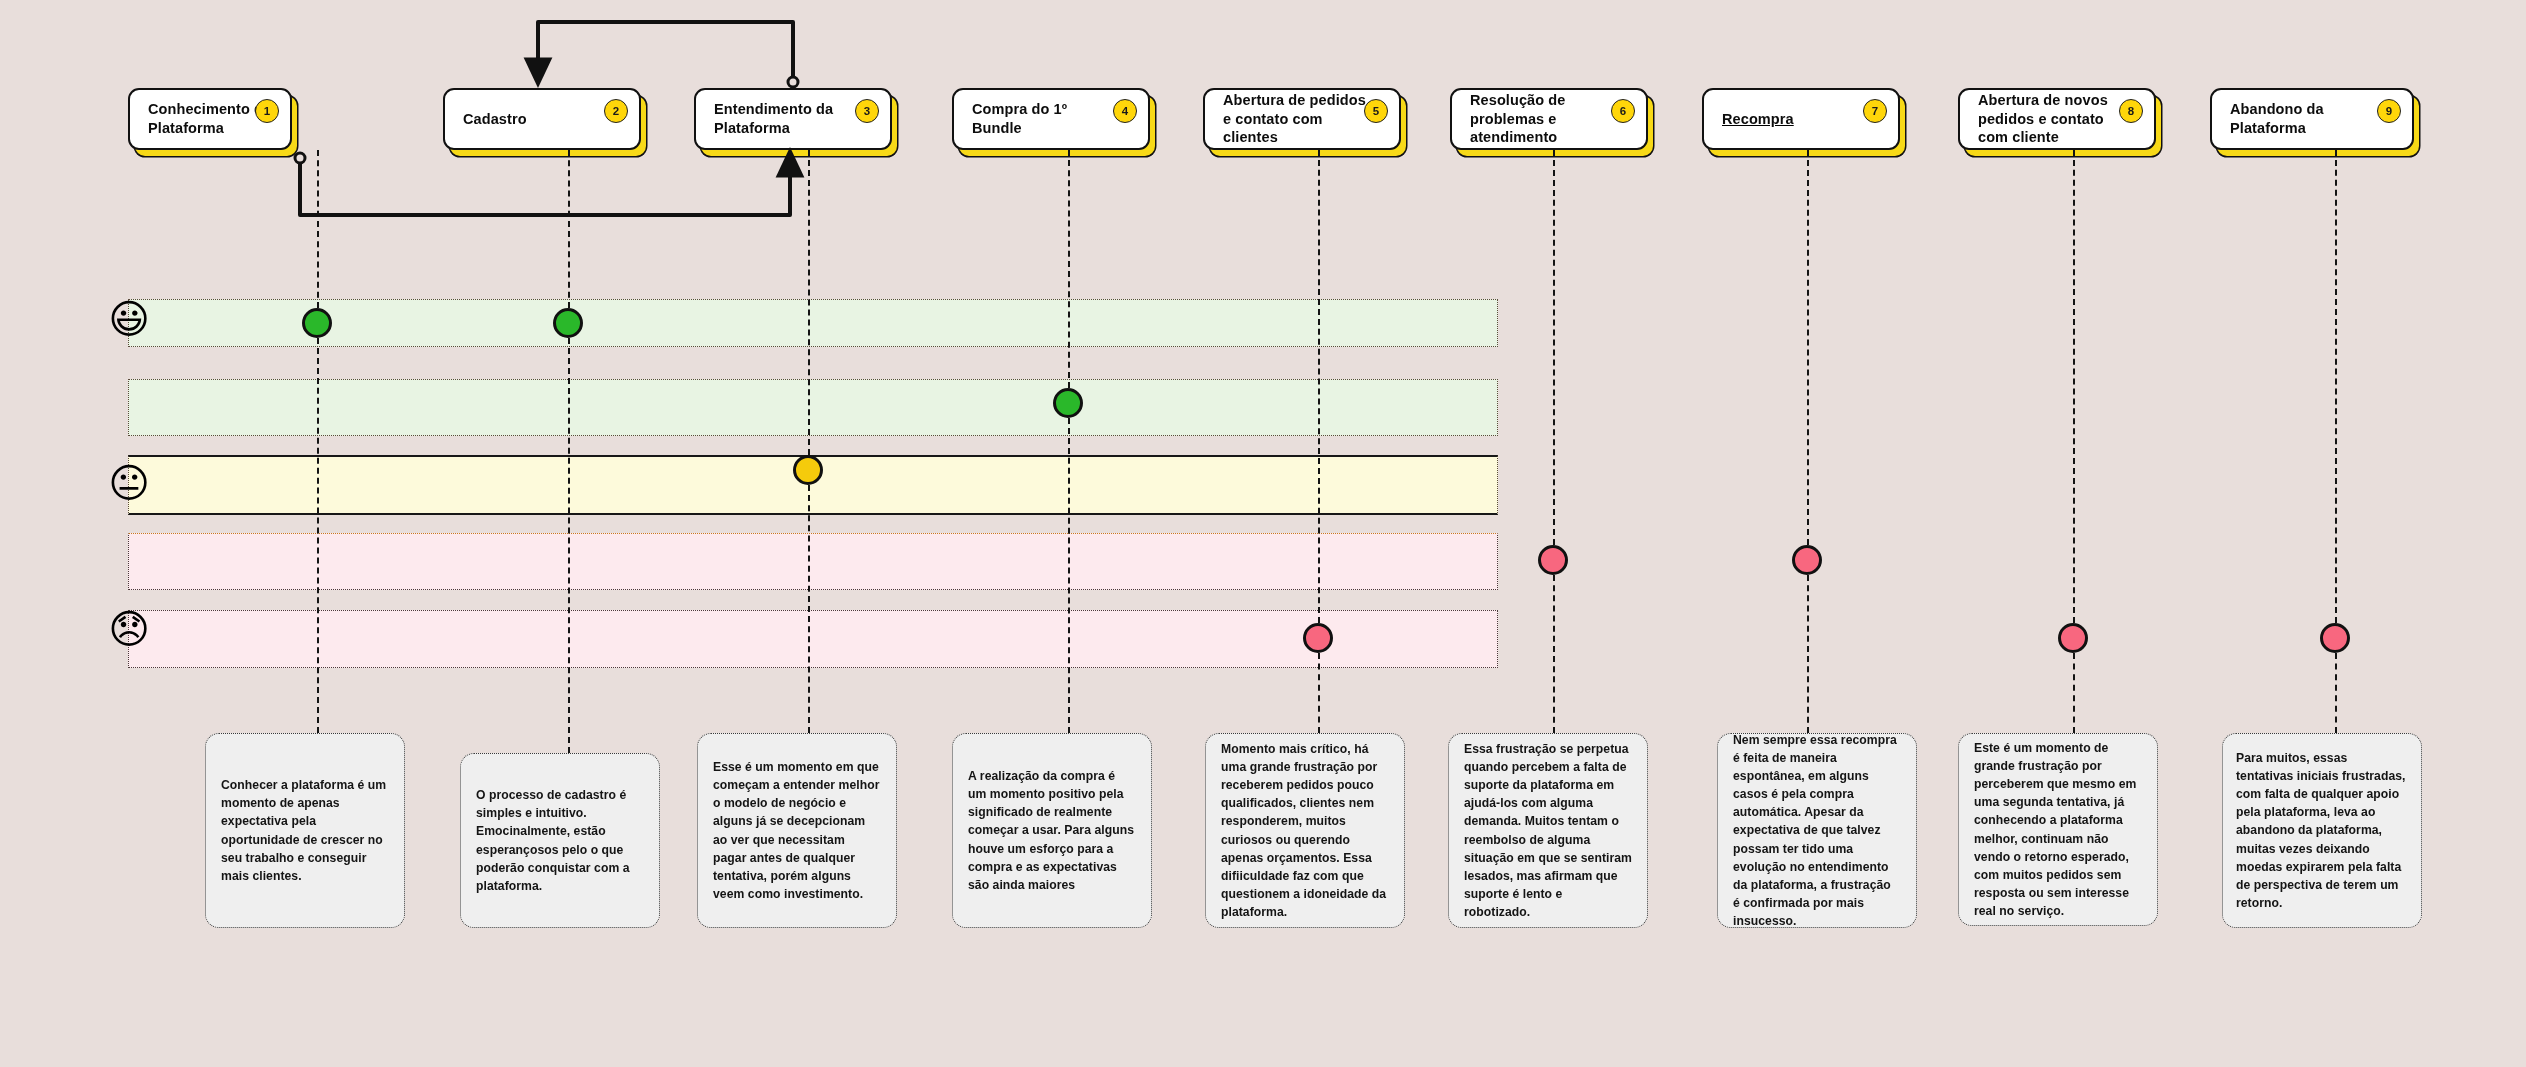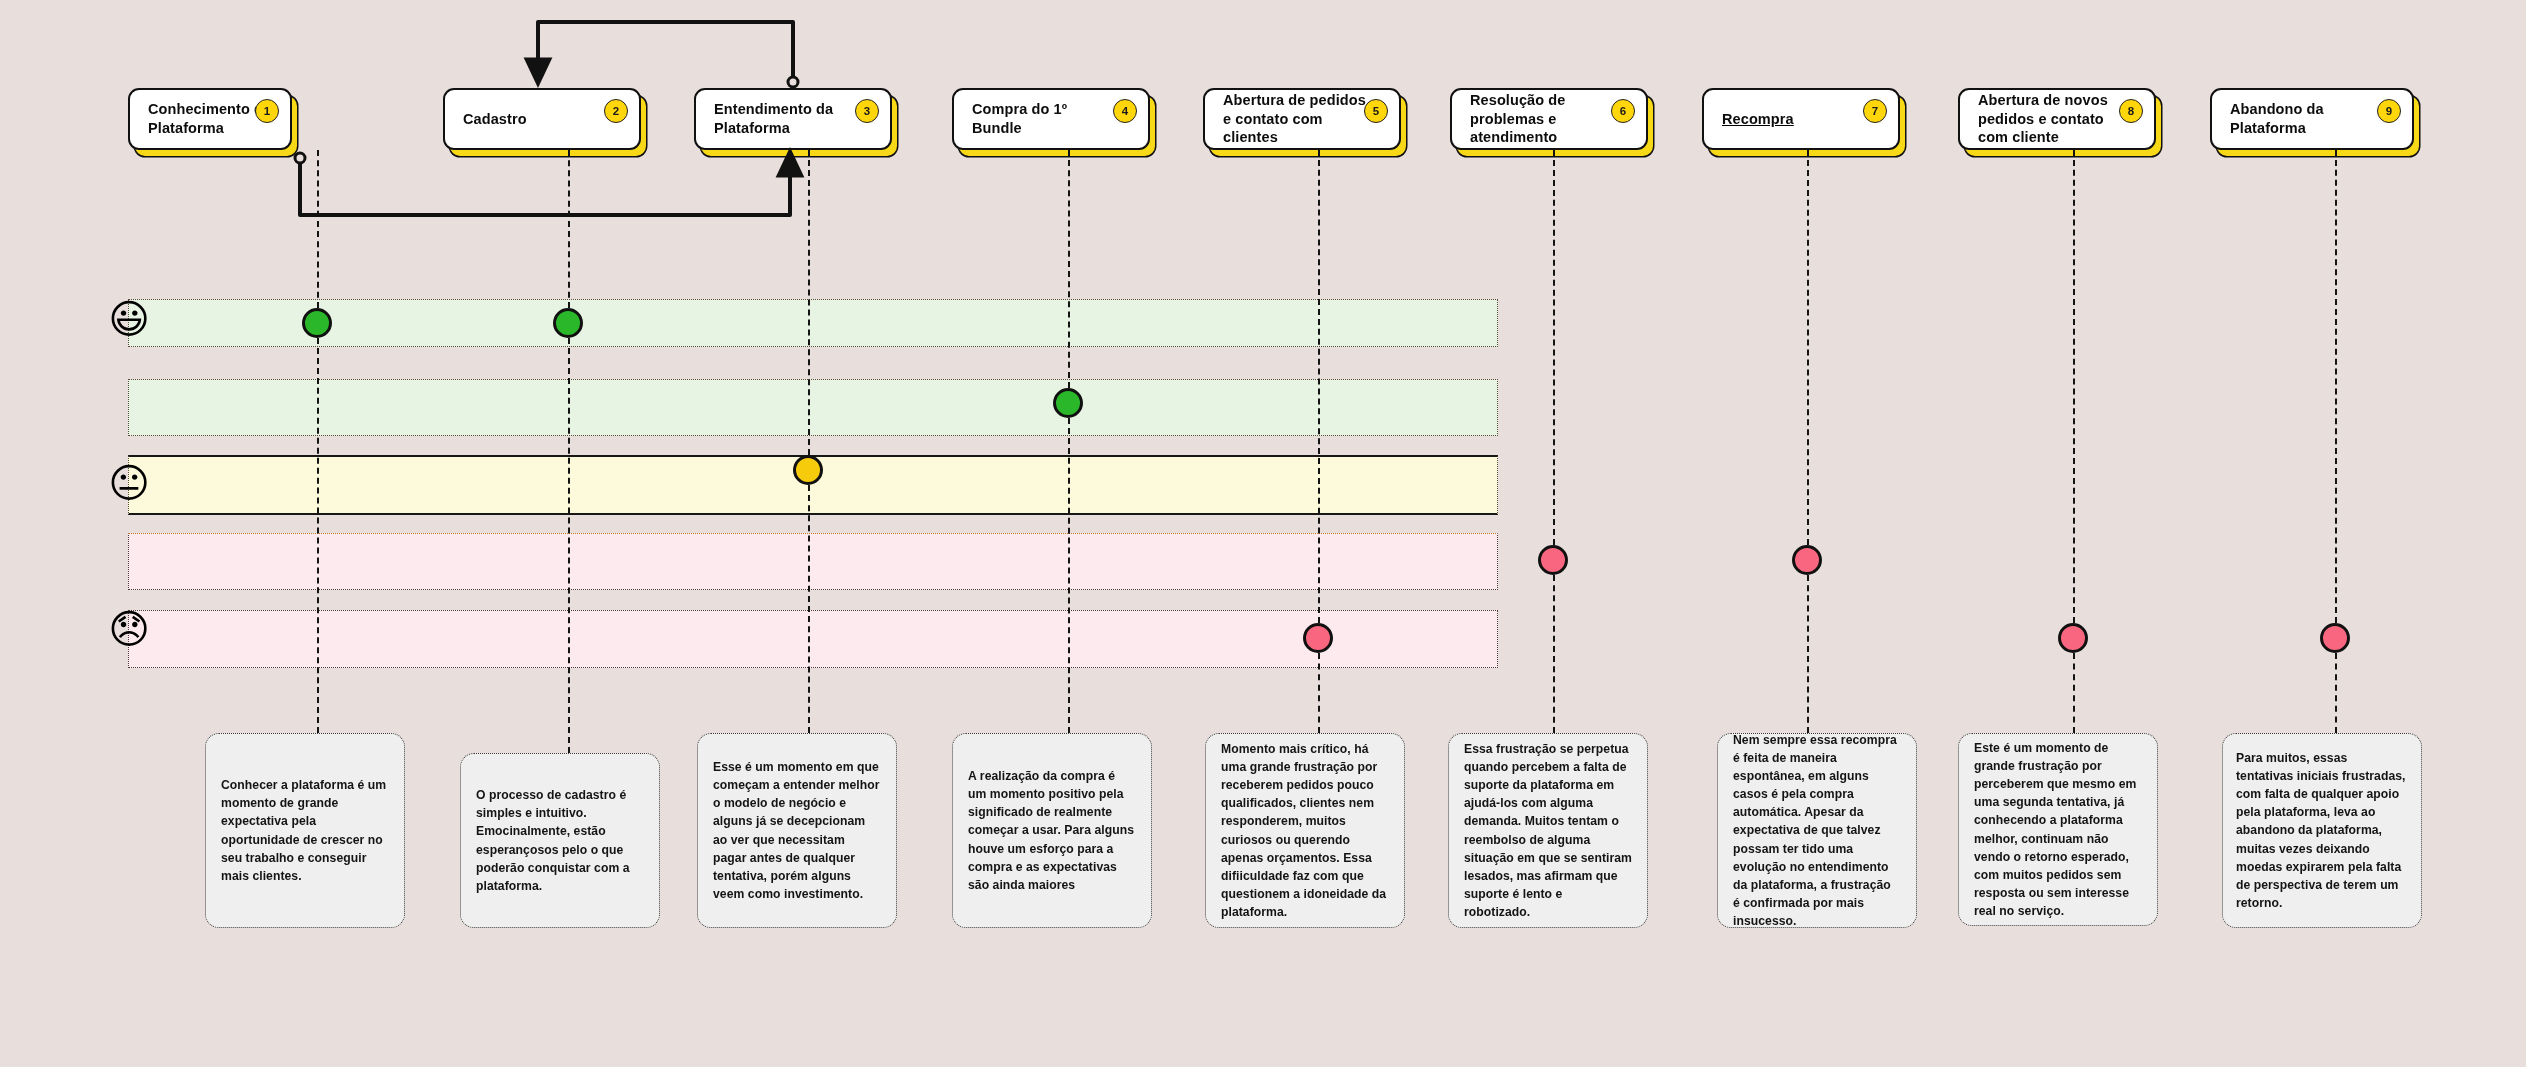--- a/index.html
+++ b/index.html
@@ -196,21 +196,21 @@
       <div class="dot dot-green" style="left: 1053px; top: 388px;"></div>
       <div class="dot dot-pink" style="left: 1303px; top: 623px;"></div>
       <div class="dot dot-pink" style="left: 1538px; top: 545px;"></div>
       <div class="dot dot-pink" style="left: 1792px; top: 545px;"></div>
       <div class="dot dot-pink" style="left: 2058px; top: 623px;"></div>
       <div class="dot dot-pink" style="left: 2320px; top: 623px;"></div>
     </div>
 
   <div id="desc-layer">
       <div class="desc" style="left: 205px; top: 733px; width: 200px; height: 195px;">
-        <div class="desc-text">Conhecer a plataforma é um momento de grande expectativa pela oportunidade de crescer no seu trabalho e conseguir mais clientes.</div>
+        <div class="desc-text">Conhecer a plataforma é um momento de apenas expectativa pela oportunidade de crescer no seu trabalho e conseguir mais clientes.</div>
       </div>
       <div class="desc" style="left: 460px; top: 753px; width: 200px; height: 175px;">
         <div class="desc-text">O processo de cadastro é simples e intuitivo. Emocinalmente, estão esperançosos pelo o que poderão conquistar com a plataforma.</div>
       </div>
       <div class="desc" style="left: 697px; top: 733px; width: 200px; height: 195px;">
         <div class="desc-text">Esse é um momento em que começam a entender melhor o modelo de negócio e alguns já se decepcionam ao ver que necessitam pagar antes de qualquer tentativa, porém alguns veem como investimento.</div>
       </div>
       <div class="desc" style="left: 952px; top: 733px; width: 200px; height: 195px;">
         <div class="desc-text">A realização da compra é um momento positivo pela significado de realmente começar a usar. Para alguns houve um esforço para a compra e as expectativas são ainda maiores</div>
       </div>

